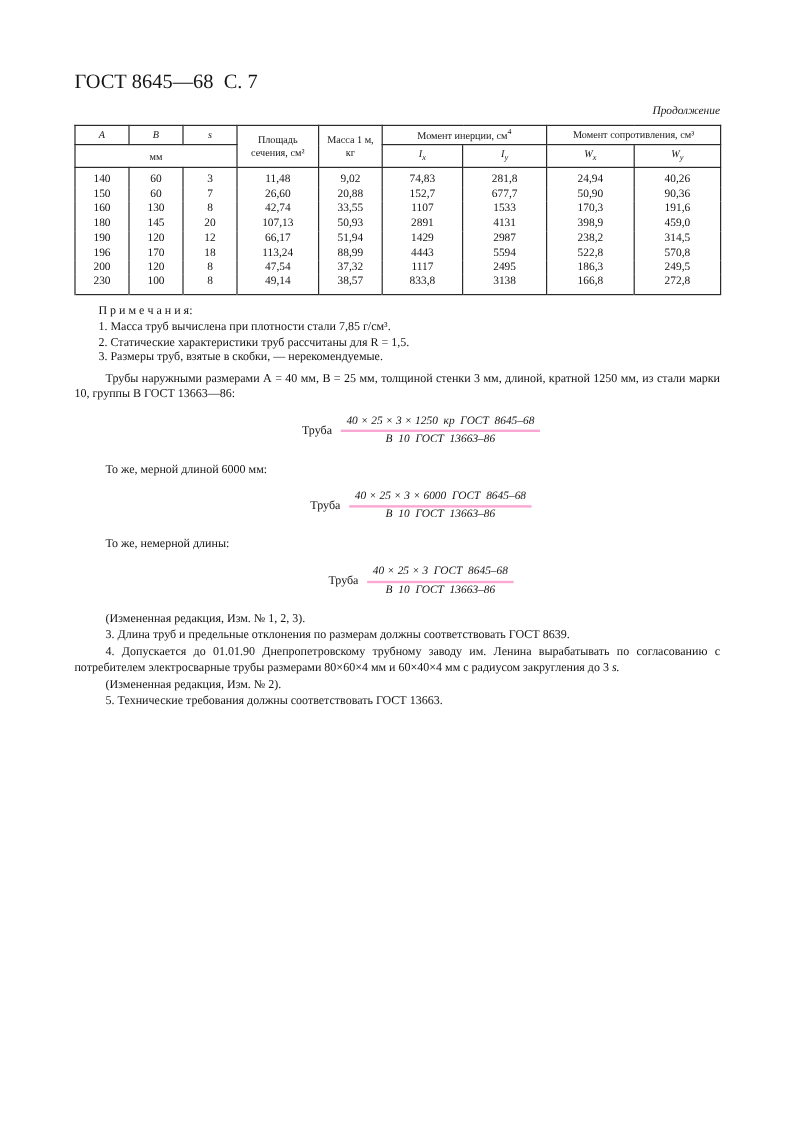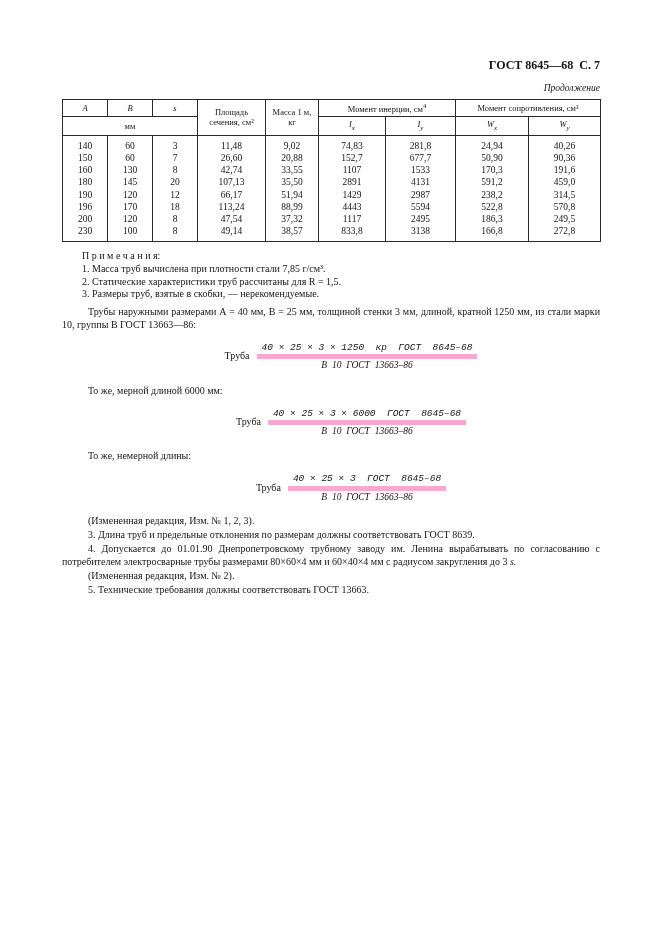--- a/index.html
+++ b/index.html
@@ -3,21 +3,21 @@
 <meta charset="utf-8">
 <style>
   html,body { margin:0; padding:0; background:#e8e8e8; }
   .page {
     position:relative; width:661px; height:936px; margin:0 auto;
     background:#ffffff; overflow:hidden; color:#141414;
     font-family:"Liberation Serif", "DejaVu Serif", serif;
   }
   .content { padding:58px 61px 0 62px; }
 
-  .doc-header { text-align:right; font-weight:bold; font-size:12px; white-space:pre; }
+  .doc-header { text-align:left; font-weight:normal; font-size:17px; white-space:pre; }
   .continuation { text-align:right; font-style:italic; font-size:9.5px; margin-top:10px; }
 
   table.dims { border-collapse:collapse; width:100%; margin-top:6px; table-layout:fixed; border-bottom:1px solid #2a2a2a; }
   .dims th { border:1px solid #2a2a2a; font-weight:normal; font-size:8.5px; line-height:1.25; padding:2px 2px; text-align:center; vertical-align:middle; }
   .dims td { border-left:1px solid #2a2a2a; border-right:1px solid #2a2a2a; font-size:9.5px; line-height:1.28; padding:0 2px; text-align:center; vertical-align:middle; }
   .dims tbody tr:first-child td { padding-top:4px; }
   .dims tbody tr:last-child td { padding-bottom:4px;margin-left:28px; }
   .it { font-style:italic; }
   .dims sub { font-size:7px; font-style:italic; }
   .dims sup { font-size:6.5px; }
@@ -29,21 +29,21 @@
 
   .para { font-size:10px; line-height:1.3; margin:0; }
   .indent { text-indent:26px; }
   .just { text-align:justify; }
   .intro { margin-top:4px; }
   .bold { font-weight:normal; }
 
   .formula-block { text-align:center; margin:11px 0 11px 40px; font-size:10px; }
   .formula-label { margin-right:7px; }
   .fraction { display:inline-block; vertical-align:middle; font-style:italic; font-size:9.5px; line-height:1.2; }
-  .fraction .num { display:block; border-bottom:5px solid #f9a8d4; padding:0 5px 1px; white-space:pre;font-family:Liberation Mono, monospace; }
+  .fraction .num { display:block; border-bottom:2px solid #f9a8d4; padding:0 5px 1px; white-space:pre; }
   .fraction .den { display:block; padding-top:1px; white-space:pre; }
 
   .tozhe { margin-top:12px; }
   .amend { margin-top:11px; }
   .p-item { margin-top:1px; }
 </style>
 </head>
 <body>
 
 <div class="page">
@@ -114,24 +114,24 @@
             <td>1107</td>
             <td>1533</td>
             <td>170,3</td>
             <td>191,6</td>
         </tr>
         <tr>
           <td>180</td>
             <td>145</td>
             <td>20</td>
             <td>107,13</td>
-            <td>35,50</td>
+            <td>50,93</td>
             <td>2891</td>
             <td>4131</td>
-            <td>591,2</td>
+            <td>398,9</td>
             <td>459,0</td>
         </tr>
         <tr>
           <td>190</td>
             <td>120</td>
             <td>12</td>
             <td>66,17</td>
             <td>51,94</td>
             <td>1429</td>
             <td>2987</td>

